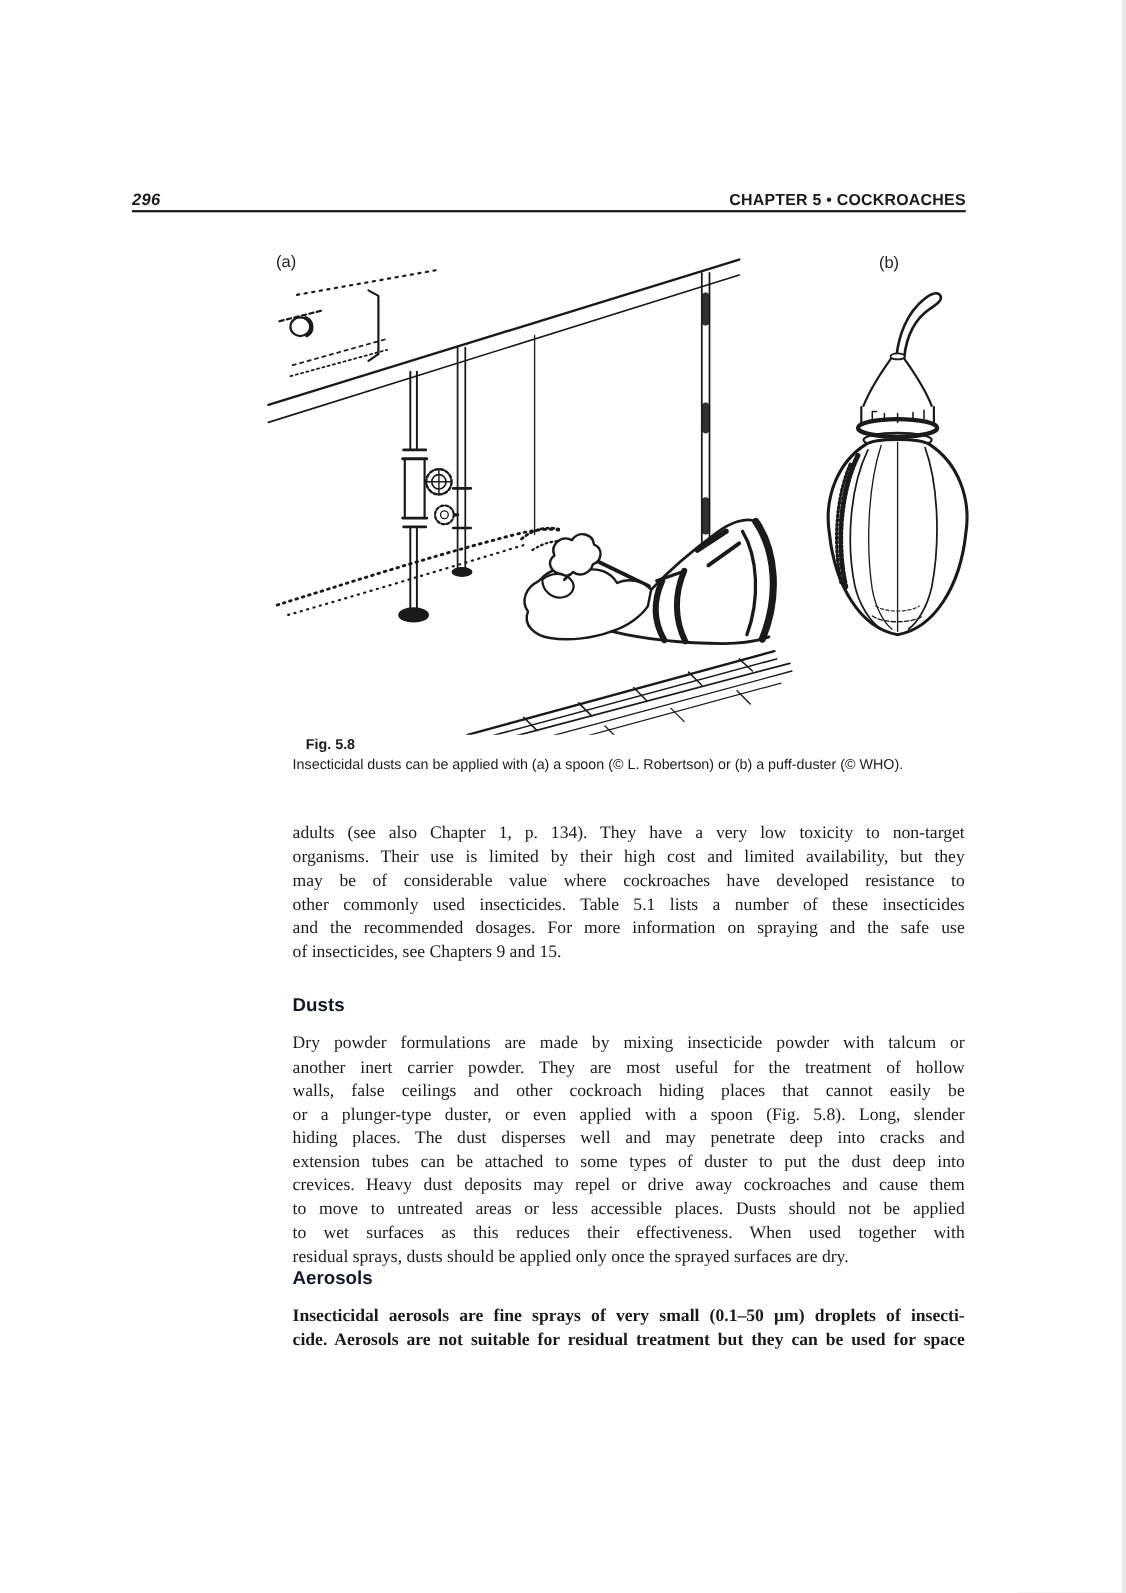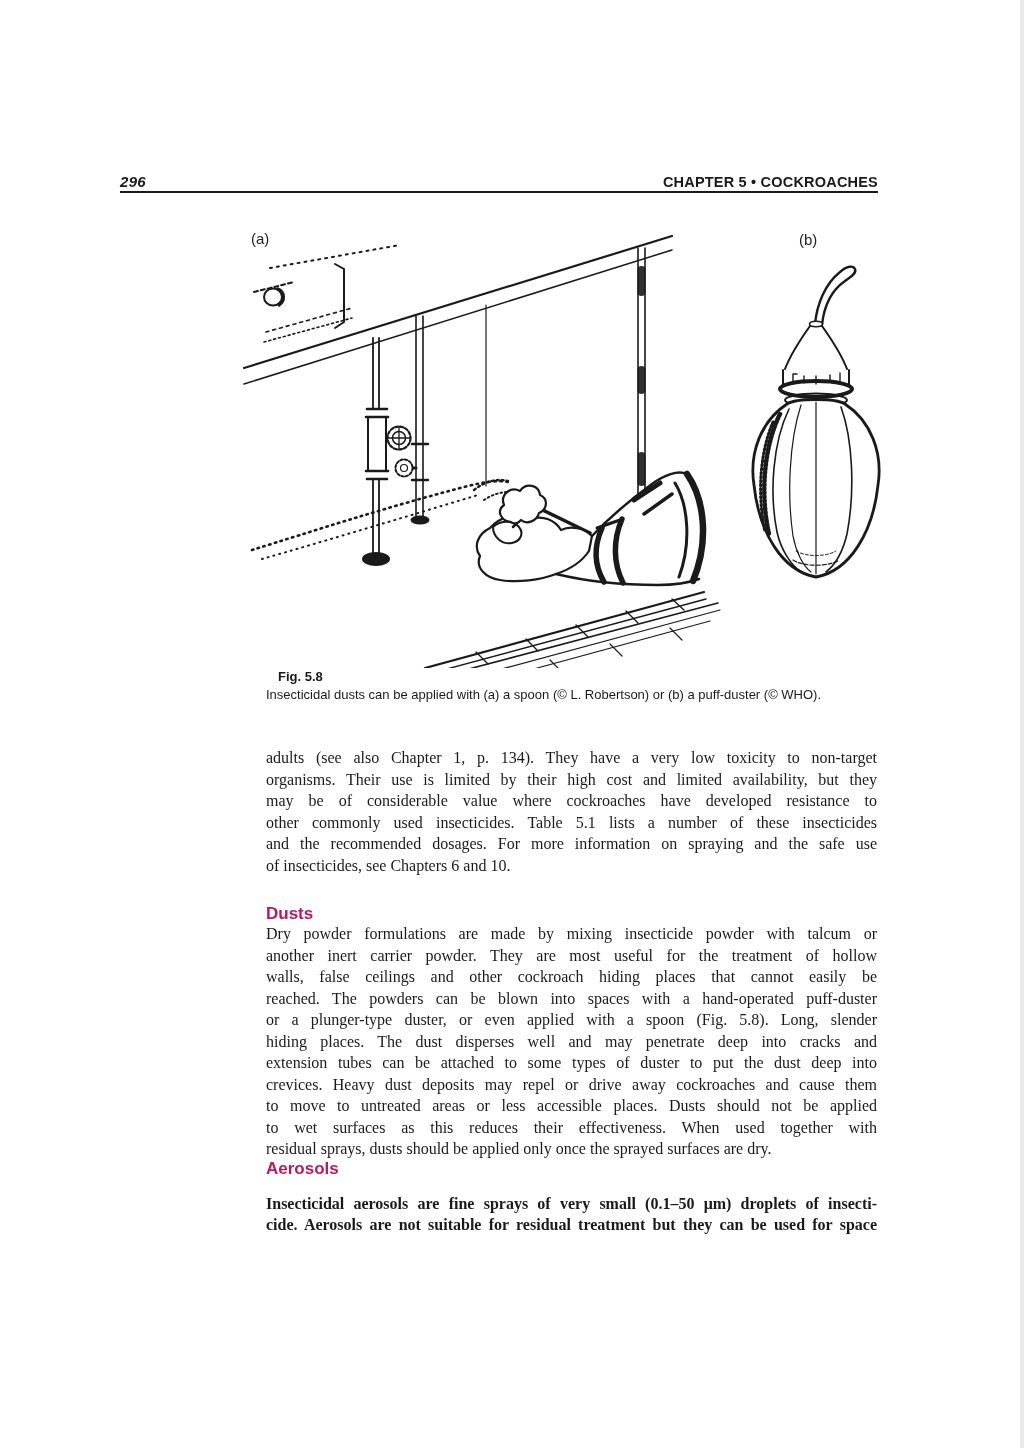--- a/index.html
+++ b/index.html
@@ -46,24 +46,24 @@
 
   
   .body-col { position:absolute; left:266px; top:747px; width:611px; }
   .tline {
     font-size:16px; line-height:21.5px;
     text-align:justify; text-align-last:justify;
   }
   .tline-end { text-align-last:left; }
   h2.heading {
     margin:0; font-family:"Liberation Sans", sans-serif;
-    font-weight:700; font-size:17px; line-height:18px; color:#be185d;
+    font-weight:700; font-size:17px; line-height:18px; color:#0f172a;
   }
   #heading-dusts { margin-top:29px; }
-  #para-dusts { }
+  #para-dusts { margin-top:15px; }
   #heading-aerosols { }
   #para-aerosols { margin-top:15px;font-weight:bold; }
 </style>
 </head>
 <body>
 
 <div class="sheet">
 
   <header class="page-header">
     <span class="page-num">296</span>
@@ -185,28 +185,27 @@
     <div class="caption-text">Insecticidal dusts can be applied with (a) a spoon (© L. Robertson) or (b) a puff-duster (© WHO).</div>
   </div>
 
   <div class="body-col">
     <div class="para" id="para-intro">
         <div class="tline">adults (see also Chapter 1, p. 134). They have a very low toxicity to non-target</div>
         <div class="tline">organisms. Their use is limited by their high cost and limited availability, but they</div>
         <div class="tline">may be of considerable value where cockroaches have developed resistance to</div>
         <div class="tline">other commonly used insecticides. Table 5.1 lists a number of these insecticides</div>
         <div class="tline">and the recommended dosages. For more information on spraying and the safe use</div>
-        <div class="tline tline-end">of insecticides, see Chapters 6 and 10.</div>
+        <div class="tline tline-end">of insecticides, see Chapters 9 and 15.</div>
       </div>
     <h2 class="heading" id="heading-dusts">Dusts</h2>
     <div class="para" id="para-dusts">
         <div class="tline">Dry powder formulations are made by mixing insecticide powder with talcum or</div>
         <div class="tline">another inert carrier powder. They are most useful for the treatment of hollow</div>
         <div class="tline">walls, false ceilings and other cockroach hiding places that cannot easily be</div>
-        <div class="tline">reached. The powders can be blown into spaces with a hand-operated puff-duster</div>
         <div class="tline">or a plunger-type duster, or even applied with a spoon (Fig. 5.8). Long, slender</div>
         <div class="tline">hiding places. The dust disperses well and may penetrate deep into cracks and</div>
         <div class="tline">extension tubes can be attached to some types of duster to put the dust deep into</div>
         <div class="tline">crevices. Heavy dust deposits may repel or drive away cockroaches and cause them</div>
         <div class="tline">to move to untreated areas or less accessible places. Dusts should not be applied</div>
         <div class="tline">to wet surfaces as this reduces their effectiveness. When used together with</div>
         <div class="tline tline-end">residual sprays, dusts should be applied only once the sprayed surfaces are dry.</div>
       </div>
     <h2 class="heading" id="heading-aerosols">Aerosols</h2>
     <div class="para" id="para-aerosols">

